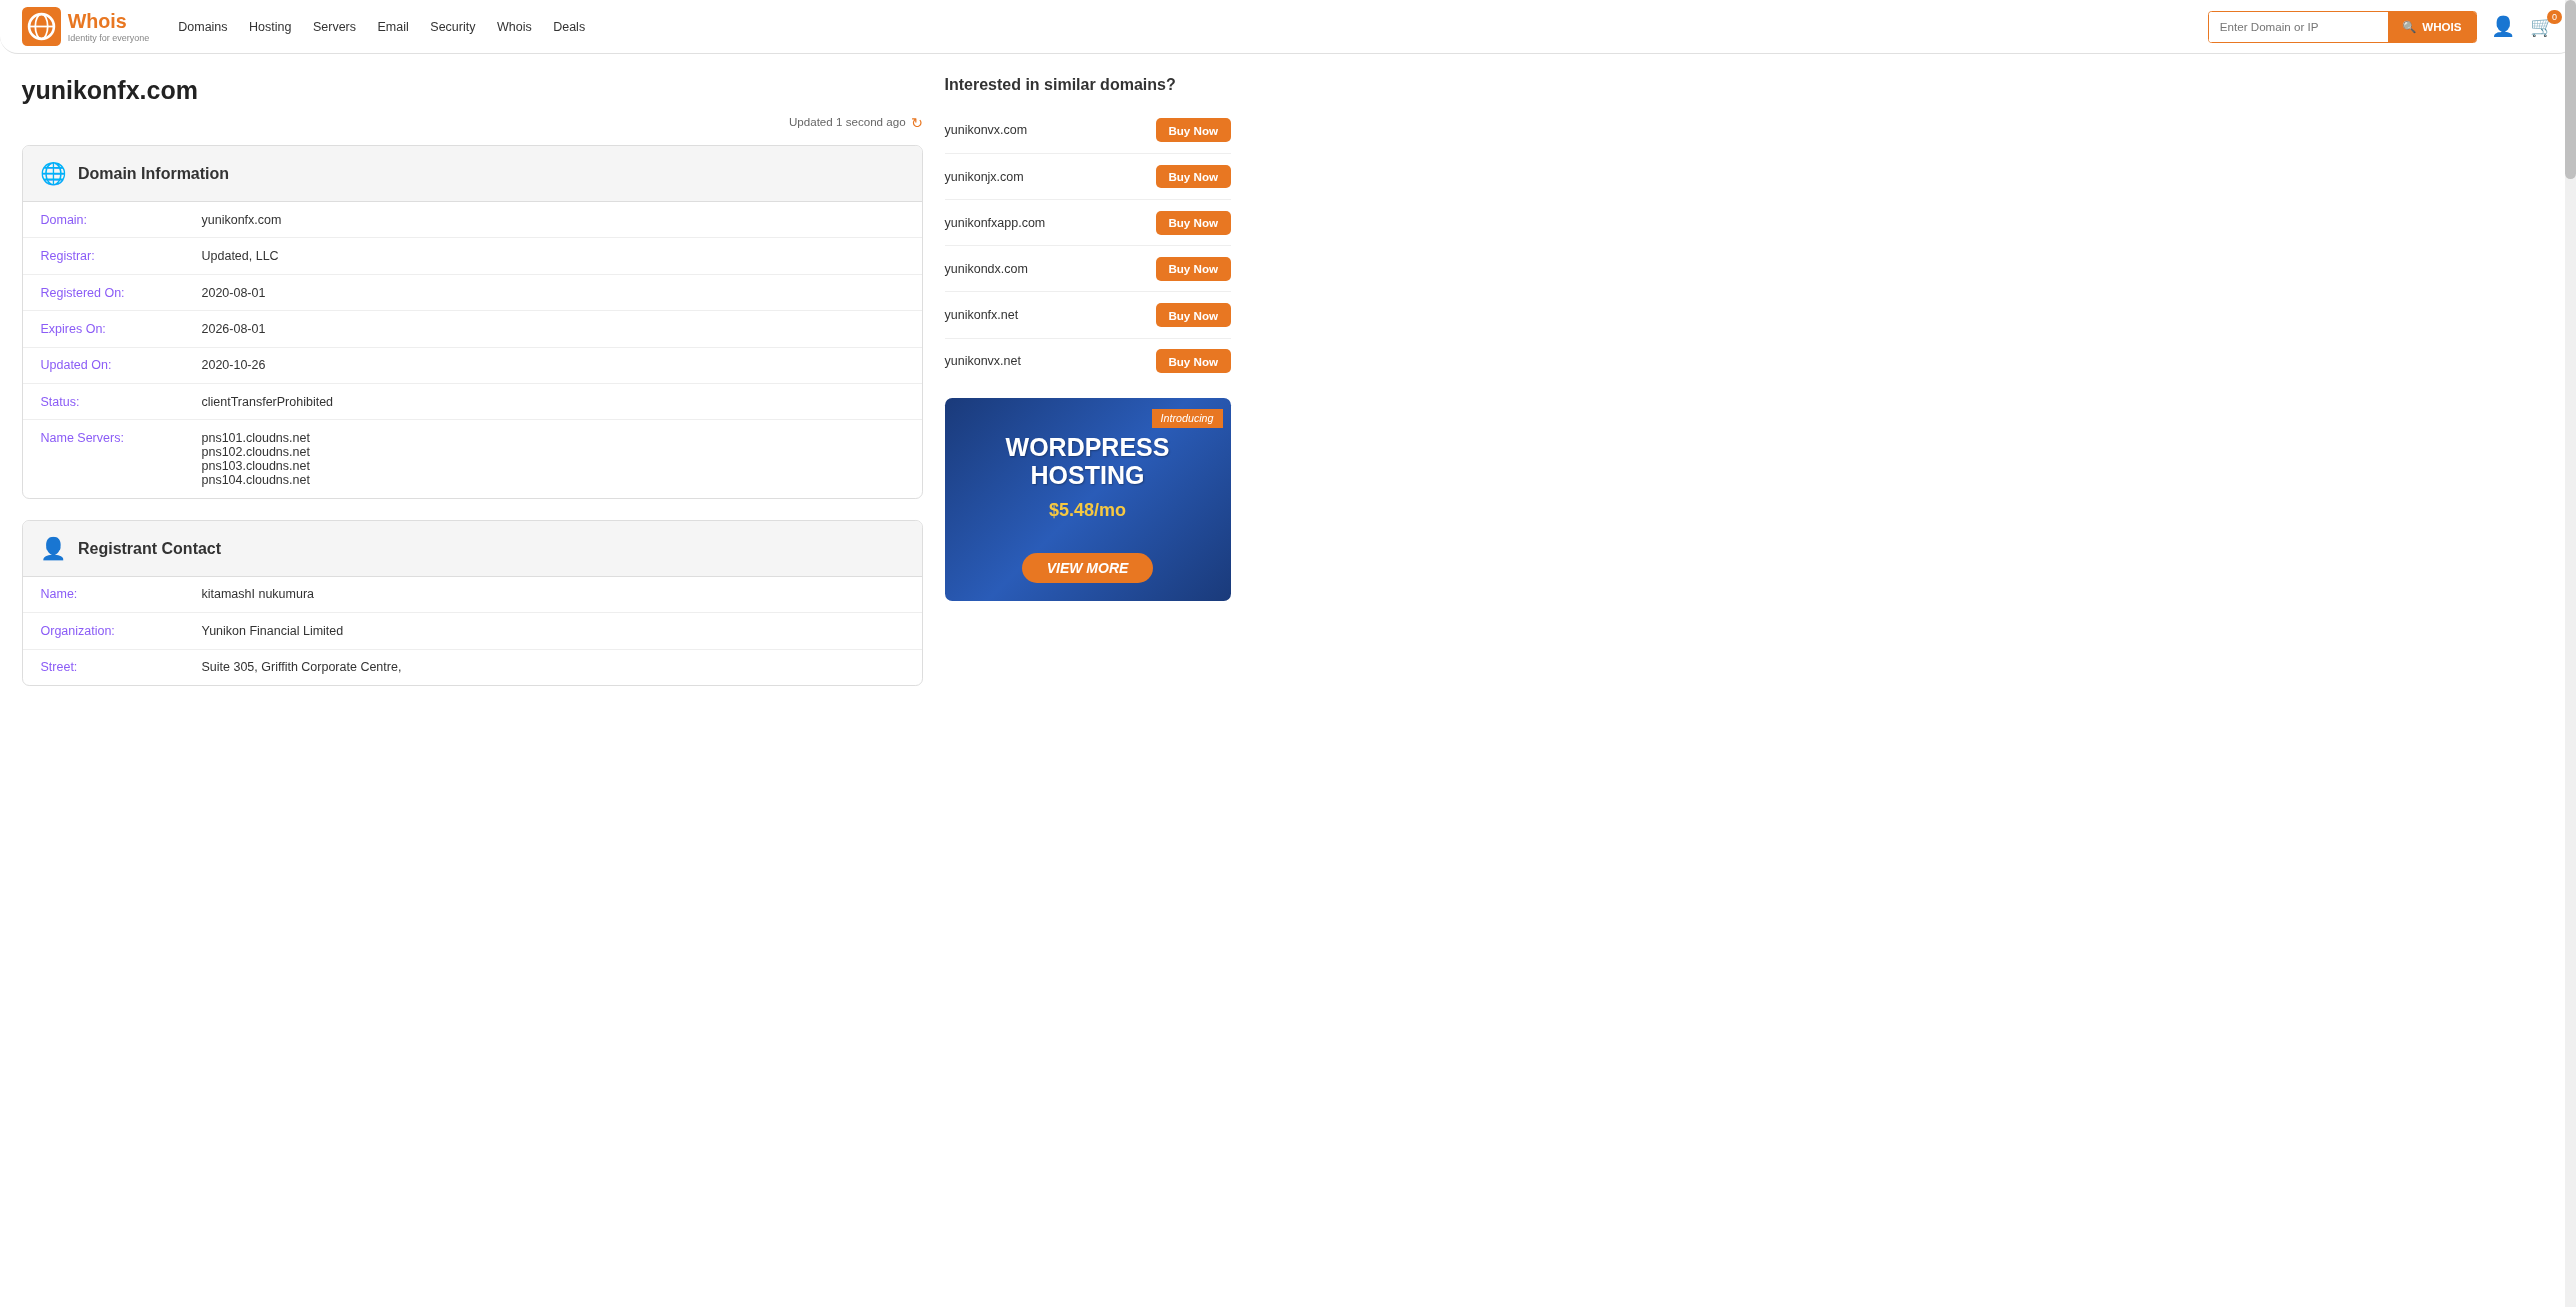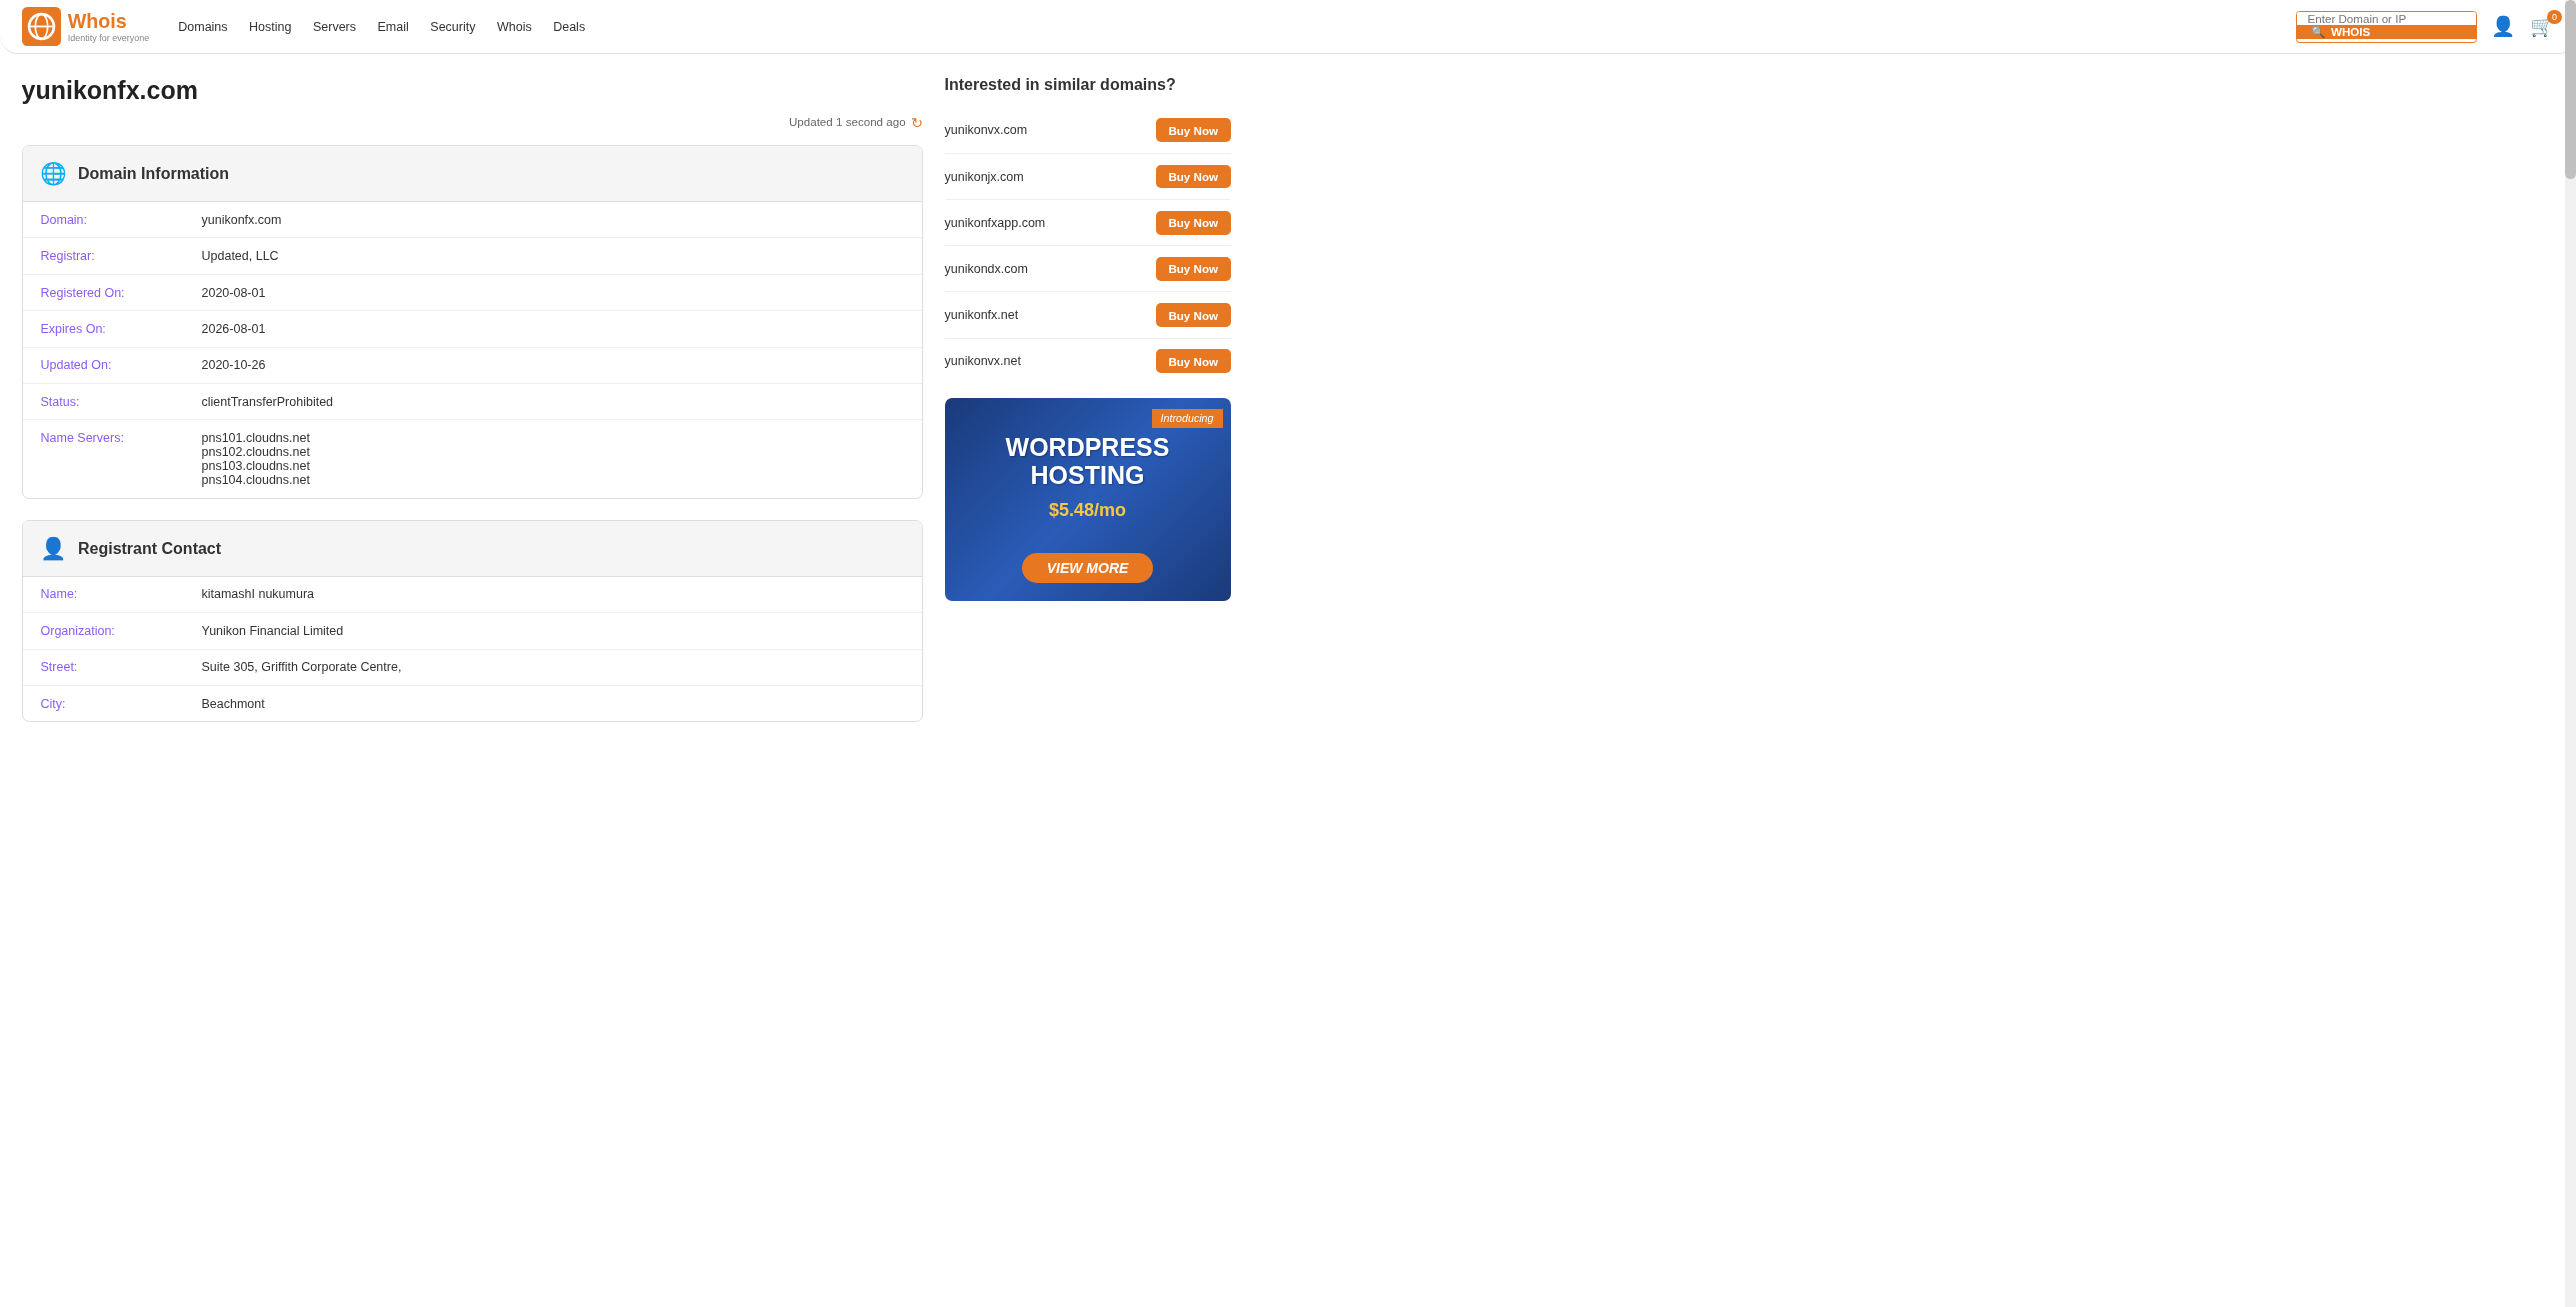--- a/index.html
+++ b/index.html
@@ -43,21 +43,20 @@
       display: flex;
       align-items: center;
       gap: 14.3px;
     }
     .search-bar {
       display: flex;
       border: 0.9px solid #e87722;
       border-radius: 3.6px;
       overflow: hidden;
       height: 32px;
-      flex-direction: column;
     }
     .search-input {
       border: none;
       outline: none;
       padding: 0 10.7px;
       width: 179px;
       font-size: 11.6px;
       color: #999;
     }
     .search-btn {
@@ -369,24 +368,20 @@
               <td>kitamashI nukumura</td>
             </tr>
             <tr>
               <td>Organization:</td>
               <td>Yunikon Financial Limited</td>
             </tr>
             <tr>
               <td>Street:</td>
               <td>Suite 305, Griffith Corporate Centre,</td>
             </tr>
-            <tr>
-              <td>City:</td>
-              <td>Beachmont</td>
-            </tr>
           </tbody>
       </table>
     </div>
 
   </div>
 
   <div class="right-column">
     <div class="similar-title">Interested in similar domains?</div>
     <div id="similar-domains-list">
         <div class="similar-item">

